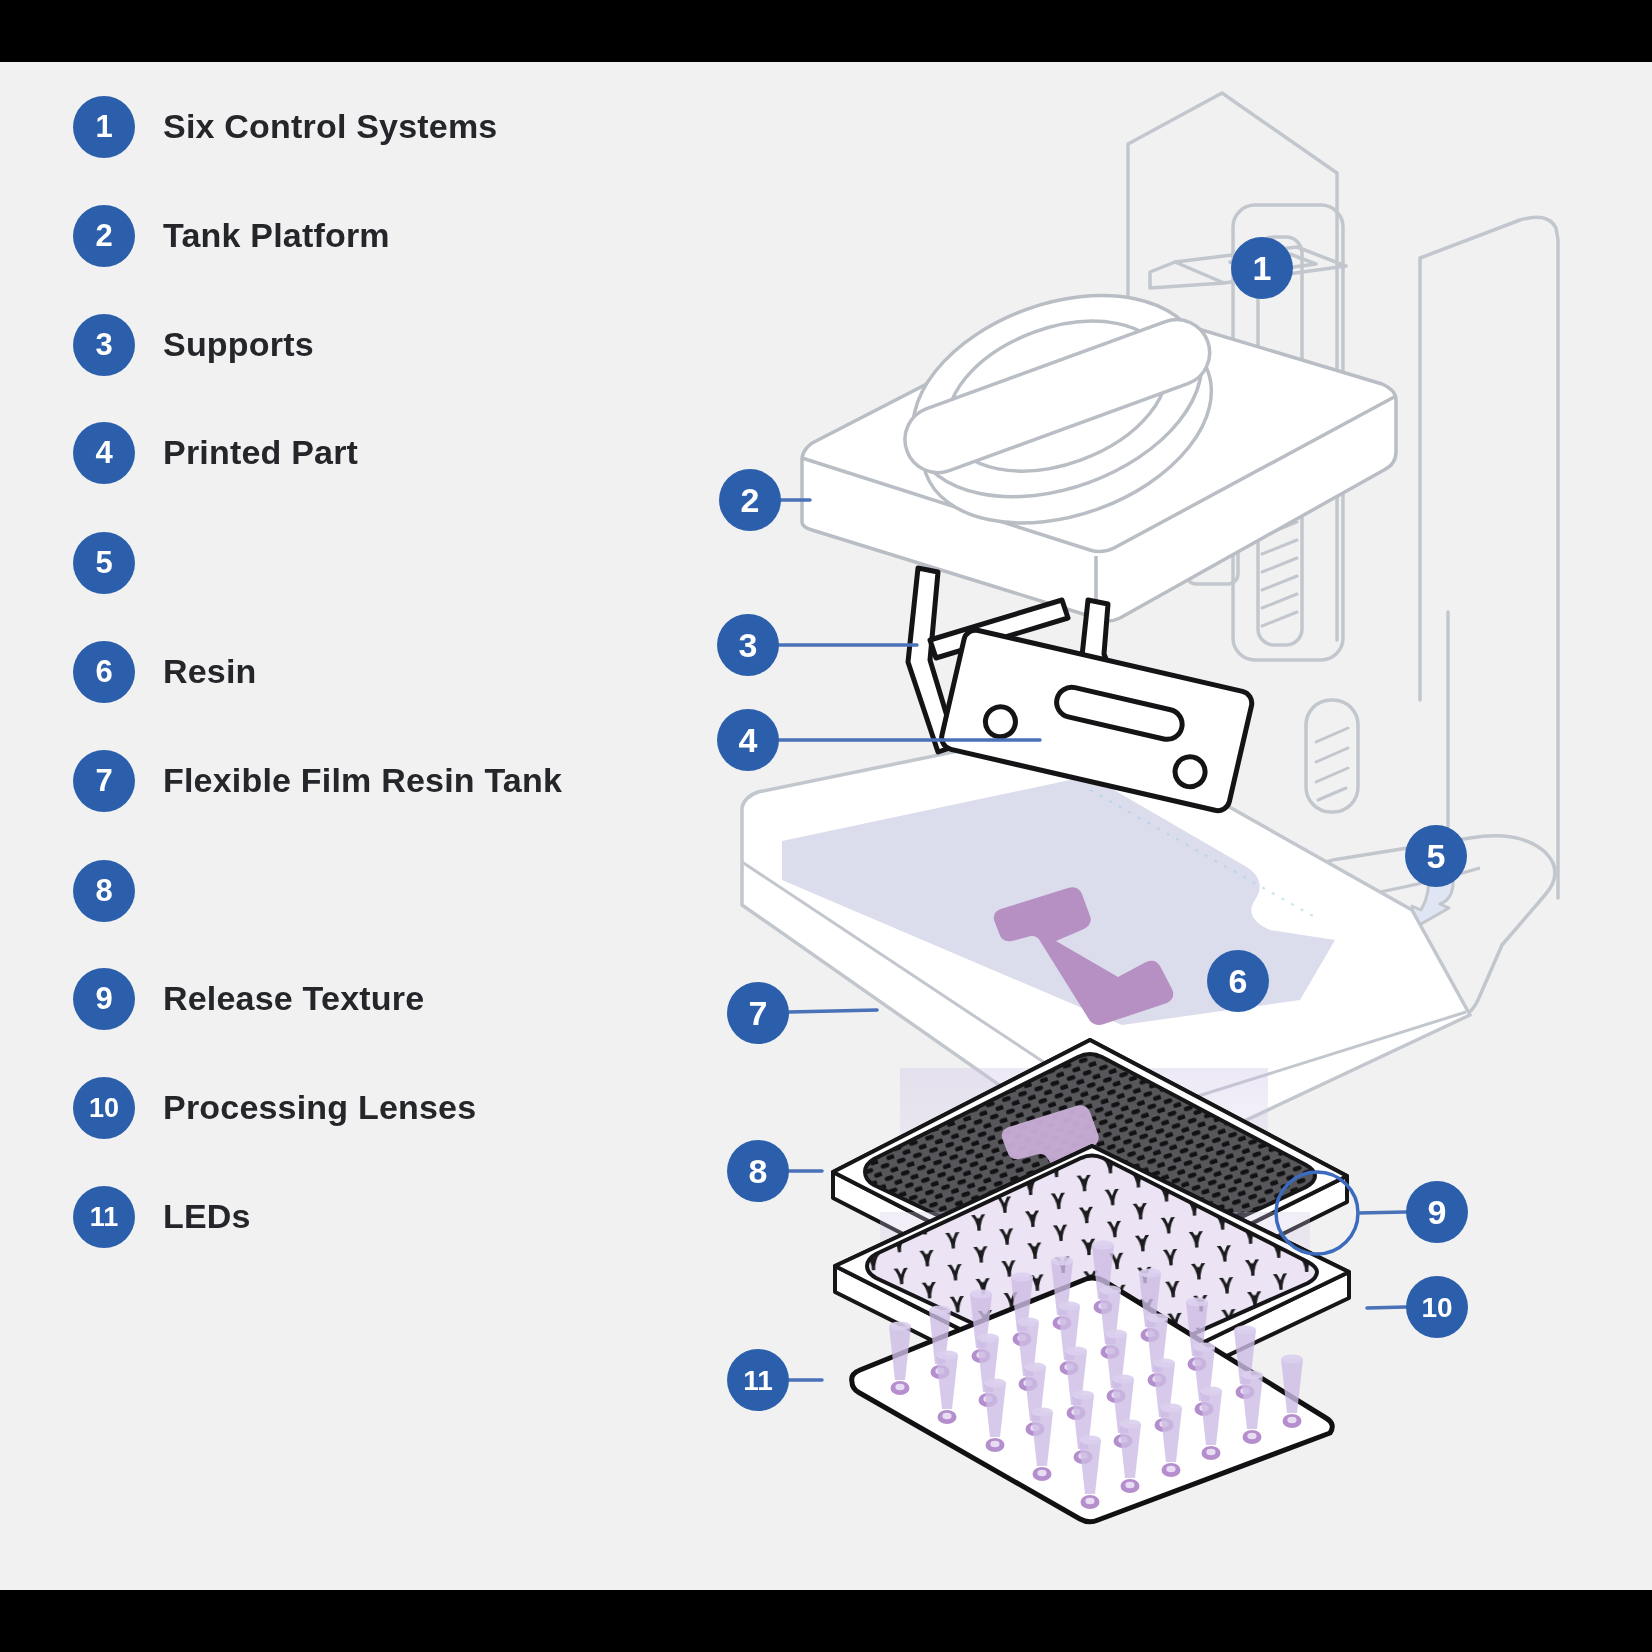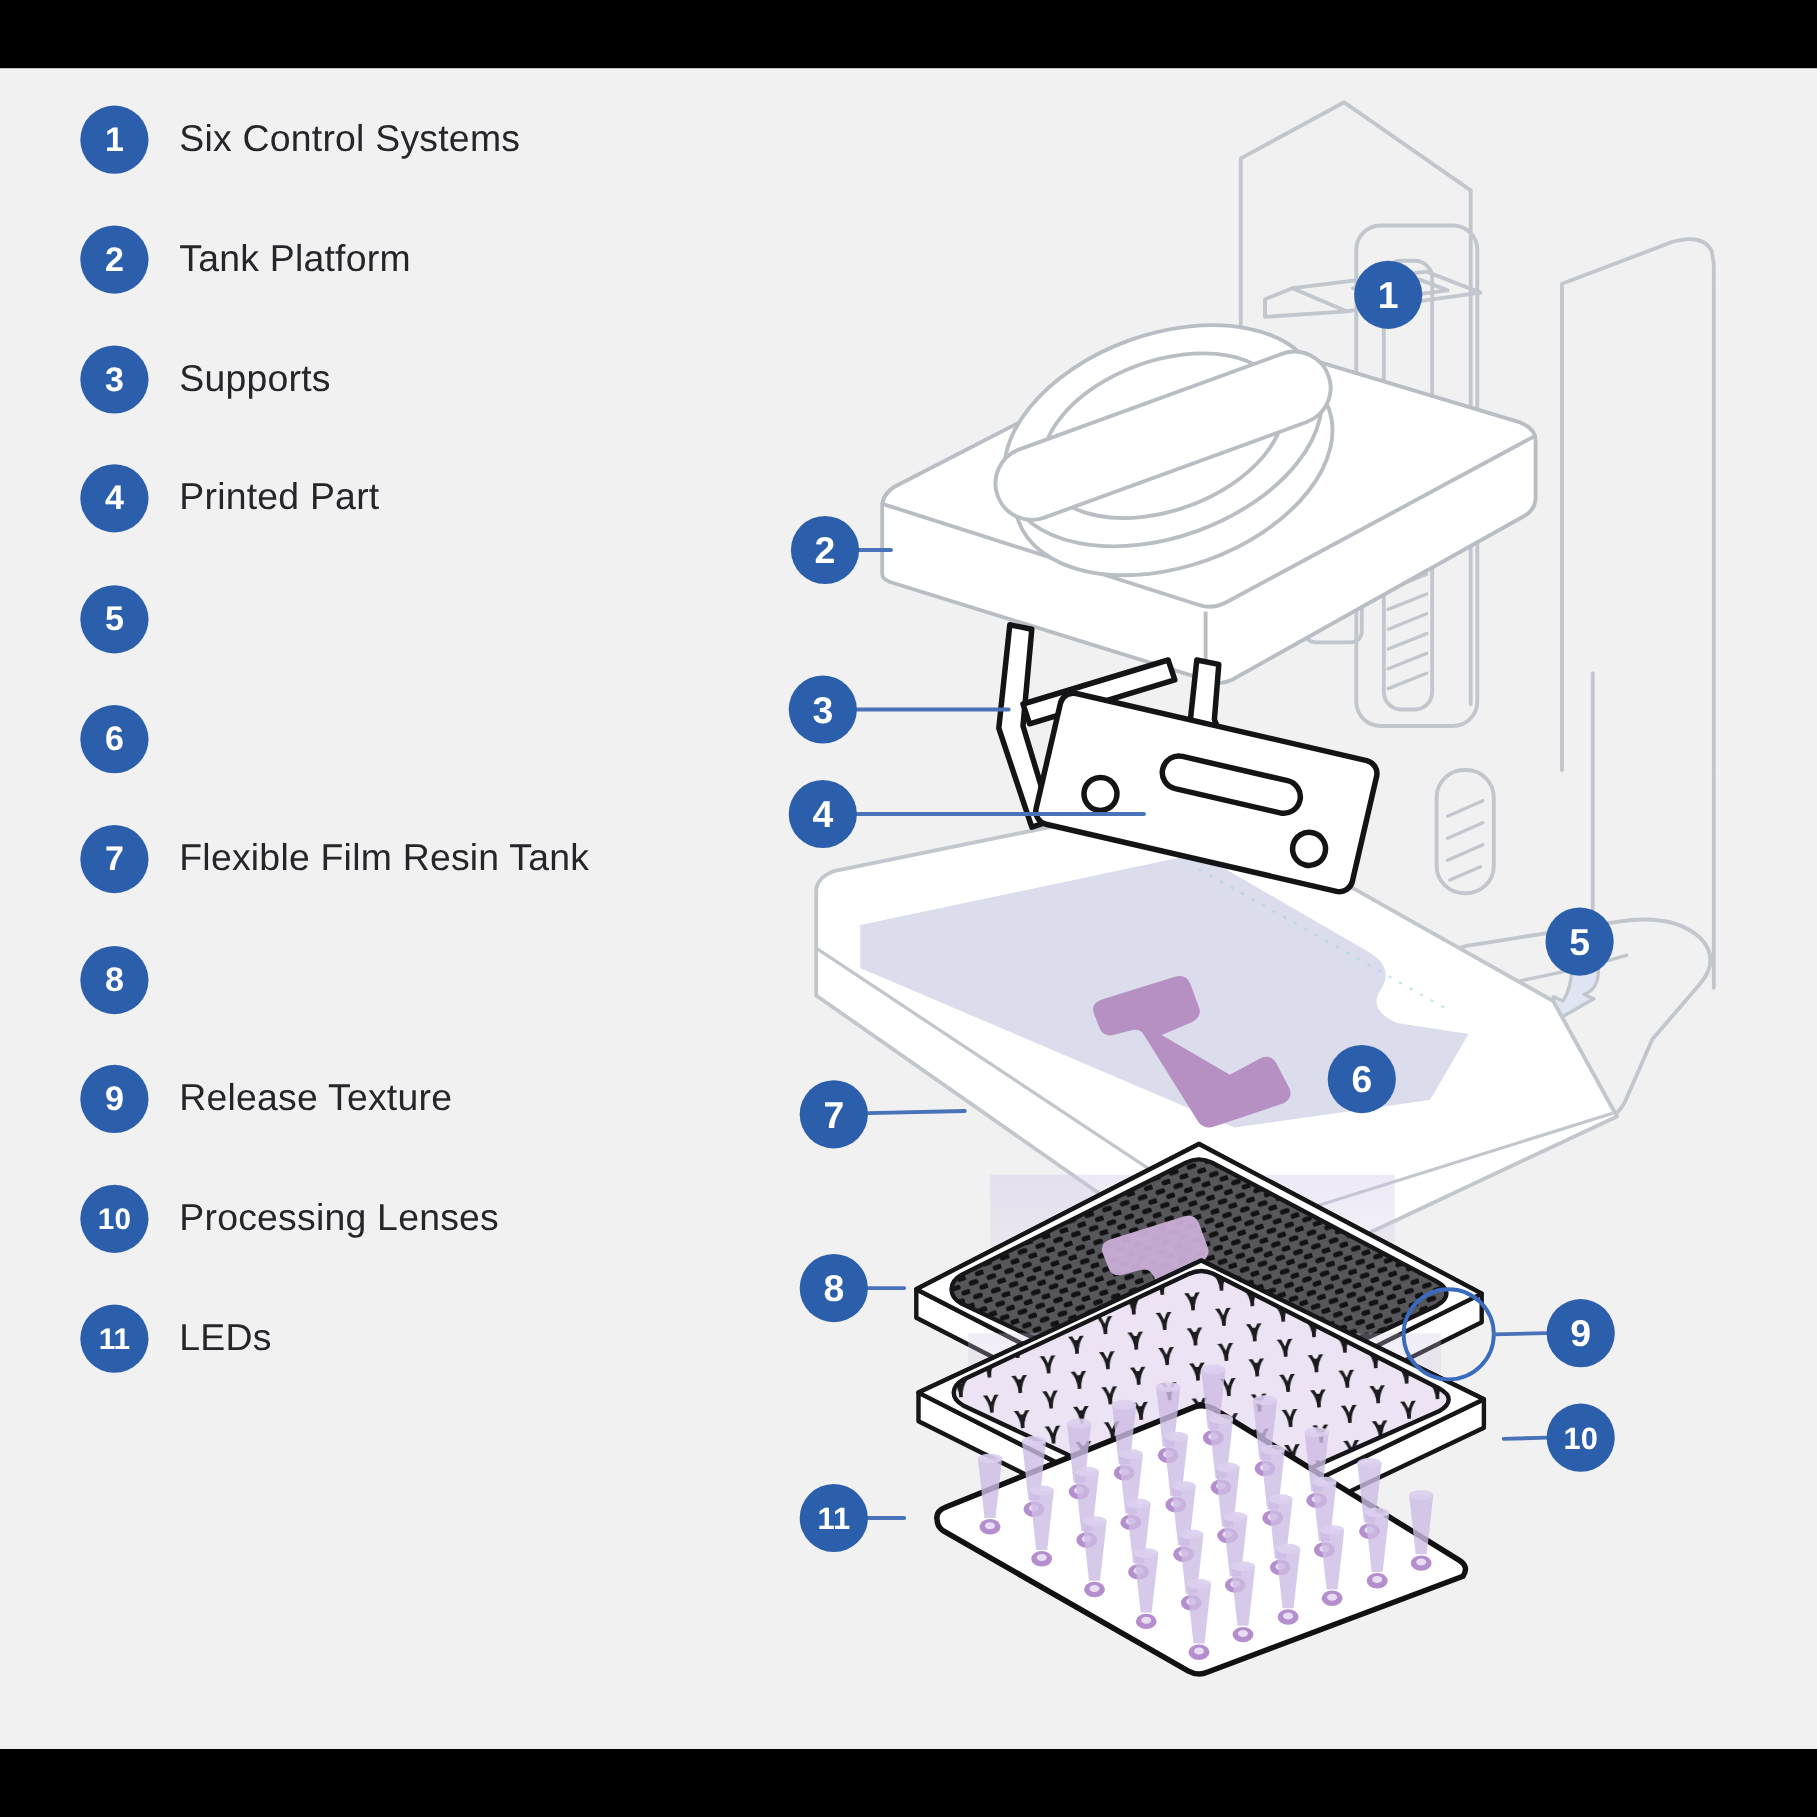--- a/index.html
+++ b/index.html
@@ -7,21 +7,21 @@
          font-family:"Liberation Sans", sans-serif;}
   .bar{position:absolute;left:0;width:1652px;background:#000;z-index:30;}
   .bar.top{top:0;height:62px;}
   .bar.bottom{top:1590px;height:62px;}
   .legend{position:absolute;left:0;top:0;width:640px;height:1652px;z-index:10;list-style:none;margin:0;padding:0;}
   .legend-row{position:absolute;left:73px;display:flex;align-items:flex-start;}
   .num{flex:0 0 auto;width:62px;height:62px;border-radius:50%;background:#2b5fab;color:#fff;
        display:flex;align-items:center;justify-content:center;font-size:31px;font-weight:700;}
   .num.two{font-size:27px;}
   .lbl{margin-left:28px;padding-top:9px;width:420px;font-size:34px;line-height:43px;
-       font-weight:400;color:#24262a;letter-spacing:.2px;}
+       font-weight:700;color:#24262a;letter-spacing:.2px;}
   svg{position:absolute;left:0;top:0;z-index:5;}
   .ct{fill:#ffffff;font-weight:700;font-size:34px;text-anchor:middle;font-family:"Liberation Sans",sans-serif;}
   .ct.two{font-size:28px;}
 </style>
 </head>
 <body>
 
 <div class="stage">
 
   <ul class="legend">
@@ -39,20 +39,21 @@
       </li>
     <li class="legend-row" style="top:422px">
         <span class="num">4</span>
         <span class="lbl">Printed Part</span>
       </li>
     <li class="legend-row" style="top:532px">
         <span class="num">5</span>
       </li>
     <li class="legend-row" style="top:641px">
         <span class="num">6</span>
+        <span class="lbl">Resin</span>
       </li>
     <li class="legend-row" style="top:750px">
         <span class="num">7</span>
         <span class="lbl">Flexible Film Resin Tank</span>
       </li>
     <li class="legend-row" style="top:860px">
         <span class="num">8</span>
       </li>
     <li class="legend-row" style="top:968px">
         <span class="num">9</span>

